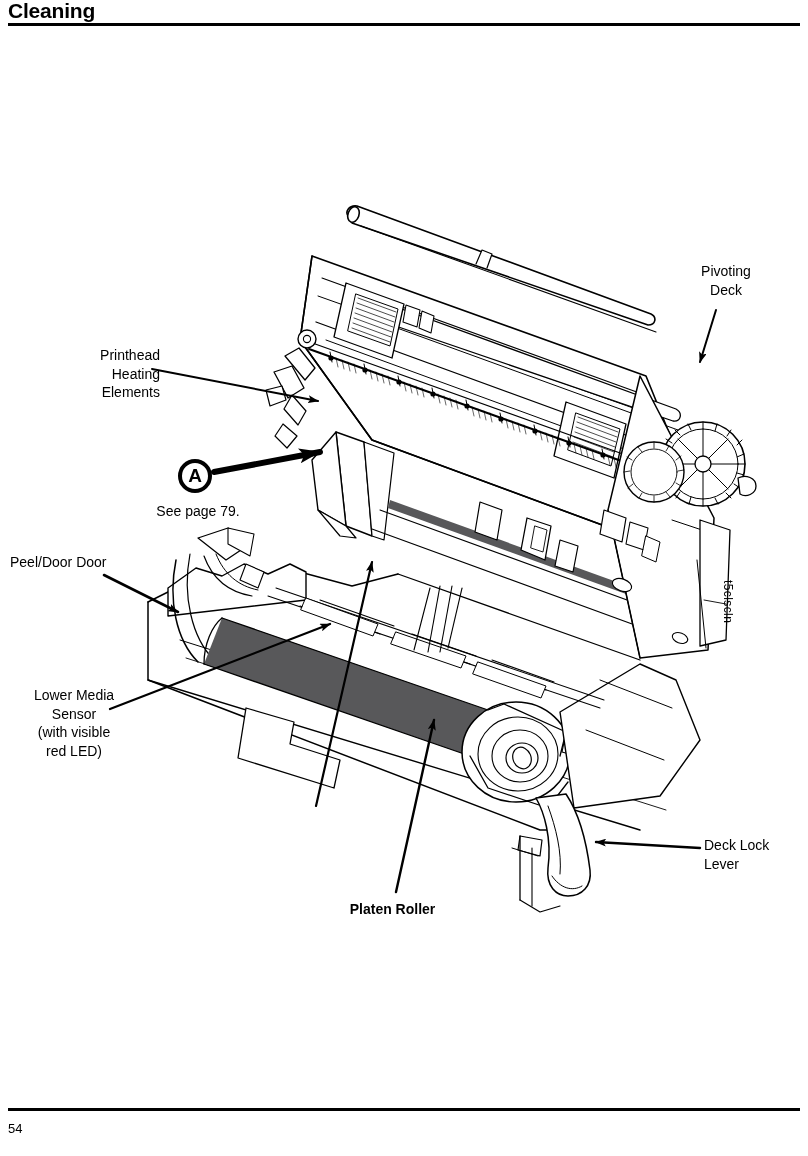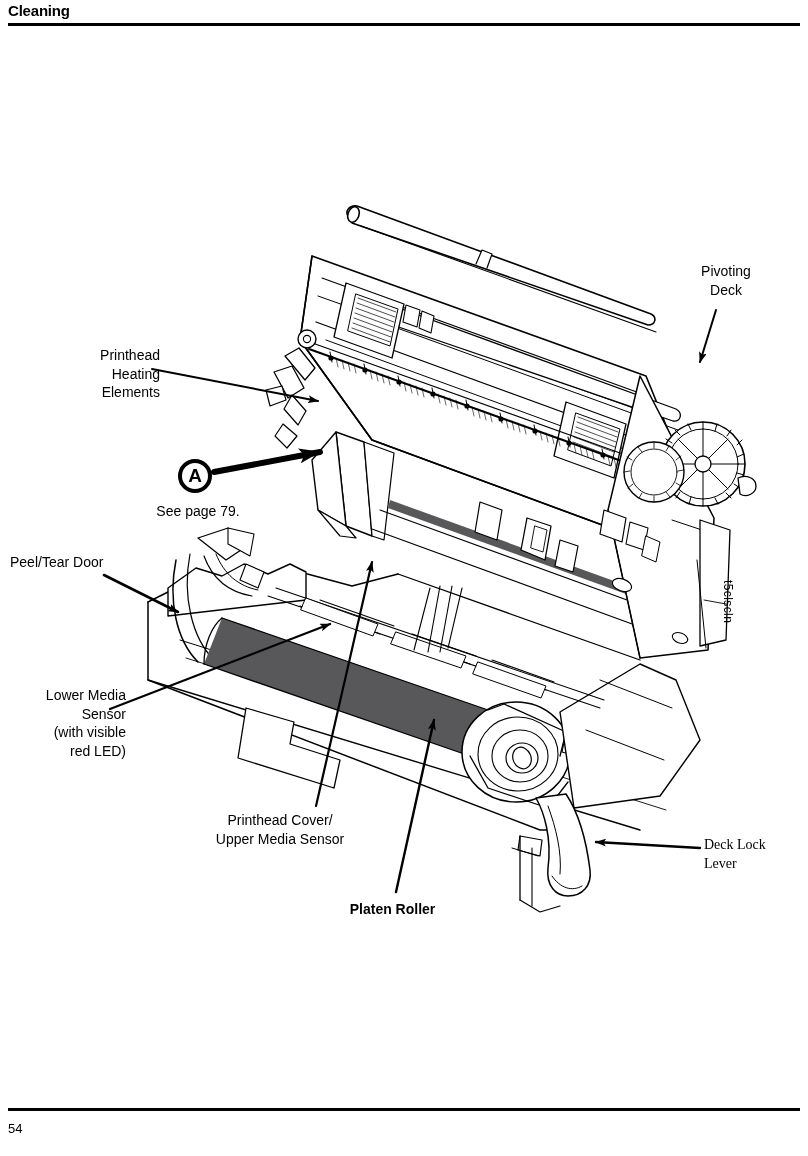--- a/index.html
+++ b/index.html
@@ -20,21 +20,21 @@
     position: absolute;
     left: 0; top: 0;
     width: 808px;
     height: 1156px;
   }
   
   .header-title {
     position: absolute;
     left: 8px;
     top: 2px;
-    font-size: 15px;
+    font-size: 21px;
     font-weight: bold;
     letter-spacing: -0.2px;
     line-height: 18px;
   }
   .header-rule {
     position: absolute;
     left: 8px;
     top: 23px;
     width: 792px;
     height: 3px;
@@ -78,24 +78,24 @@
     color: #000;
   }
   .callout.right   { text-align: right; }
   .callout.left    { text-align: left; }
   .callout.center  { text-align: center; }
 
   #label-printhead-heating  { left: 30px;  top: 306px; width: 130px; }
   #label-pivoting-deck      { left: 670px; top: 222px; width: 112px; }
   #label-see-page           { left: 118px; top: 462px; width: 160px; }
   #label-peel-tear-door     { left: 10px;  top: 513px; width: 160px; }
-  #label-lower-media-sensor { left: 4px;   top: 646px; width: 122px; }
+  #label-lower-media-sensor { left: 13px;   top: 646px; width: 122px; text-align: center; }
   #label-printhead-cover    { left: 170px; top: 771px; width: 220px; }
   #label-platen-roller      { left: 300px; top: 860px; width: 185px; font-weight: bold; }
-  #label-deck-lock-lever    { left: 704px; top: 796px; width: 100px; font-family: Liberation Serif, serif; }
+  #label-deck-lock-lever    { left: 704px; top: 796px; width: 100px; }
 
   
   .figure-id {
     position: absolute;
     left: 735px;
     top: 540px;
     font-size: 12px;
     letter-spacing: 0.4px;
     transform: rotate(90deg);
     transform-origin: left top;
@@ -438,29 +438,27 @@
       </g>
     </svg>
 
     <div class="callout right" id="label-printhead-heating">Printhead
 Heating
 Elements</div>
 
     <div class="callout center" id="label-pivoting-deck">Pivoting
 Deck</div>
 
-    <div class="callout left" id="label-peel-tear-door">Peel/Tear Door</div>
+    <div class="callout left" id="label-peel-tear-door">Peel/Door Door</div>
 
     <div class="callout right" id="label-lower-media-sensor">Lower Media
 Sensor
 (with visible
 red LED)</div>
 
-    <div class="callout center" id="label-printhead-cover">Printhead Cover/
-Upper Media Sensor</div>
 
     <div class="callout center" id="label-platen-roller">Platen Roller</div>
 
     <div class="callout left" id="label-deck-lock-lever">Deck Lock
 Lever</div>
 
     <div class="marker-a">
       <div class="ring"></div>
       <div class="glyph">A</div>
     </div>

